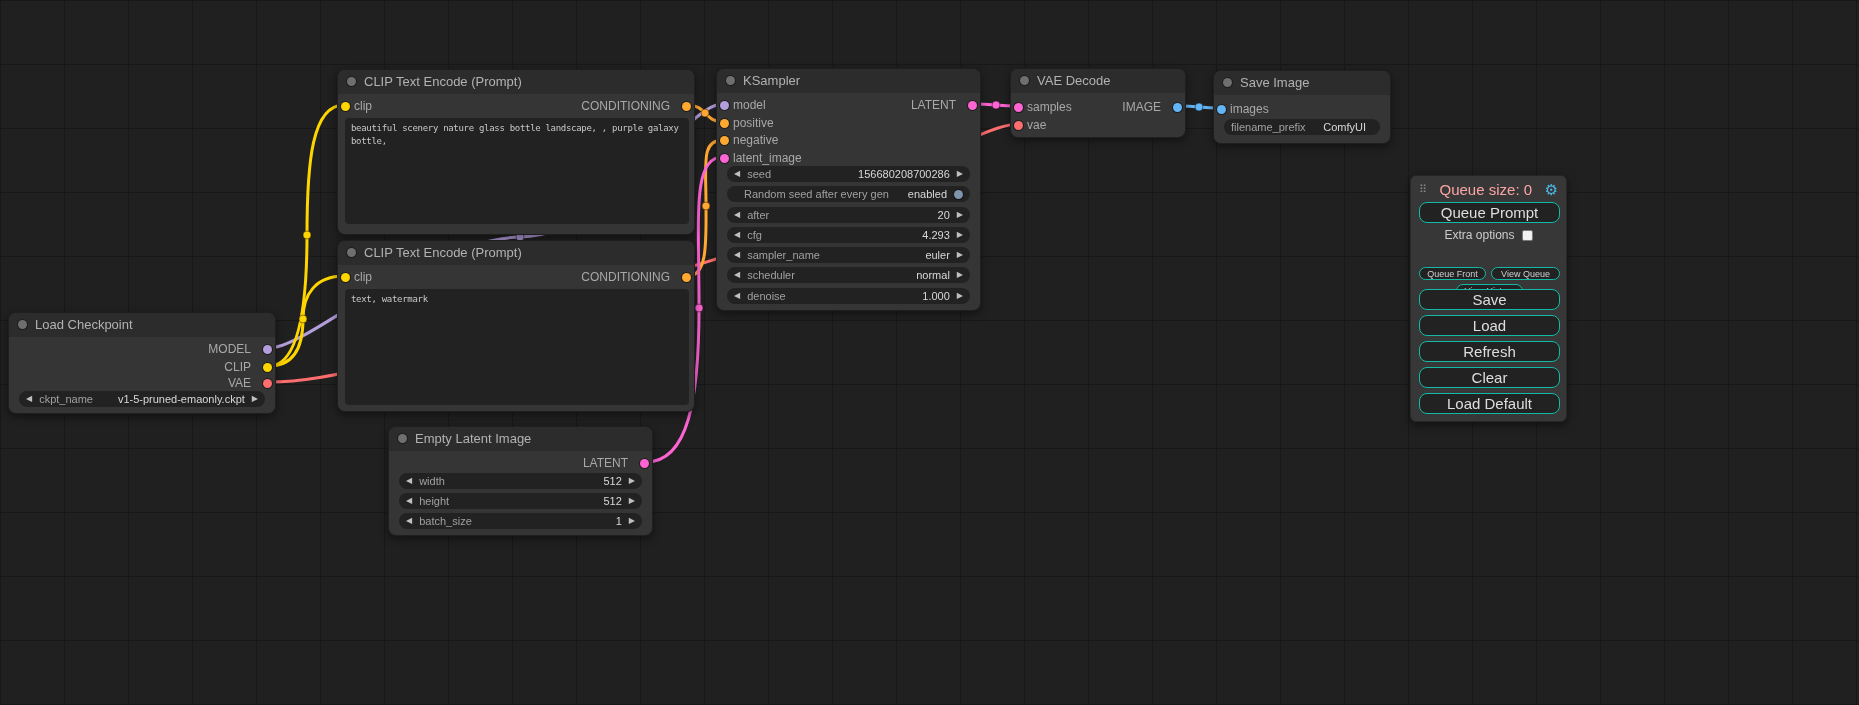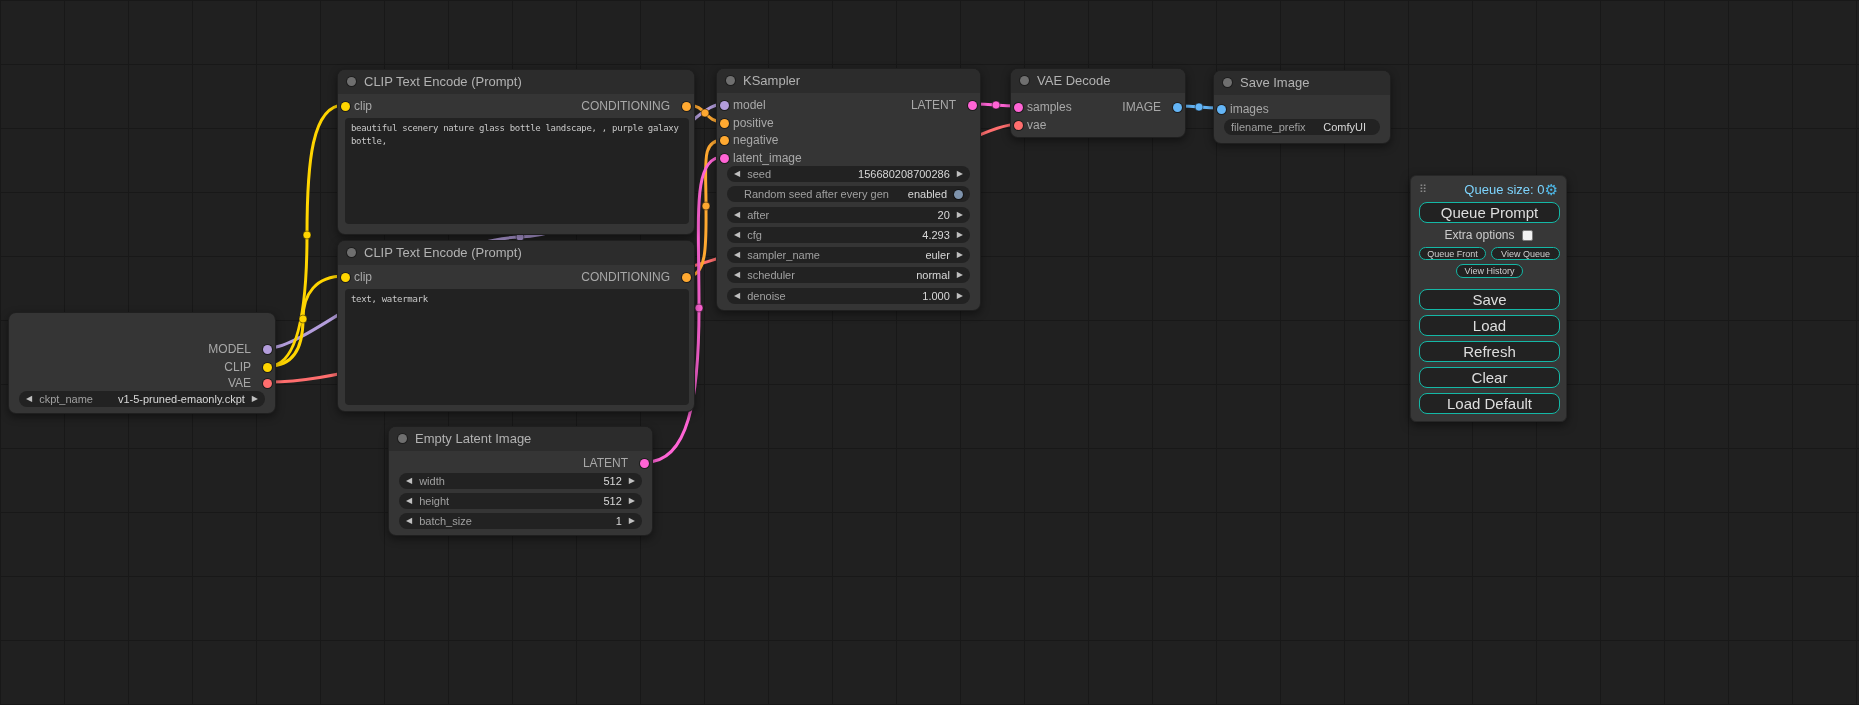--- a/index.html
+++ b/index.html
@@ -44,27 +44,27 @@
         box-shadow:0 0 0 1px rgba(0,0,0,.4);}
   .widget.toggle .wname{margin-left:10px;}
 
   .ptext{position:absolute;background:#222;border-radius:4px;color:#c9c9c9;
         font-family:"DejaVu Sans Mono",monospace;font-size:9px;letter-spacing:-0.3px;line-height:13px;
         padding:4px 6px;box-sizing:border-box;white-space:pre-wrap;overflow:hidden;}
 
   .panel{position:absolute;z-index:3;background:#373737;border:1px solid #272727;border-radius:6px;
         box-sizing:border-box;box-shadow:0 3px 10px rgba(0,0,0,.5);}
   .phead{position:absolute;left:8px;right:8px;top:5px;height:16px;display:flex;align-items:center;}
-  .ptitle{flex:1;text-align:right;color:#7dd3fc;font-size:13px;}
+  .ptitle{flex:1;text-align:center;color:#fca5a5;font-size:15px;}
   .drag-ic{color:#8a8a8a;font-size:11px;line-height:11px;}
   .gear-ic{color:#4db8e8;font-size:15px;line-height:15px;cursor:pointer;}
   .btn{position:absolute;background:#222;border:1px solid #14b8a6;border-radius:8px;color:#dedede;
         display:flex;align-items:center;justify-content:center;box-sizing:border-box;cursor:pointer;}
   .btn.big{font-size:15px;}
-  .btn.small{font-size:9px;color:#cfcfcf;border-radius:7px;}
+  .btn.small{font-size:9px;color:#cfcfcf;border-radius:7px;margin-top:20px;}
   .extra-row{position:absolute;left:0;right:0;display:flex;align-items:center;justify-content:center;
         color:#cccccc;font-size:12px;}
   .chk{width:11px;height:11px;background:#f2f2f2;border:1px solid #7a7a7a;border-radius:2px;
         margin-left:7px;box-sizing:border-box;cursor:pointer;}
 </style>
 </head>
 <body>
 
 <div id="canvas">
 
@@ -82,20 +82,24 @@
     <circle cx="303" cy="319" r="4" fill="#FFD500"></circle>
     <circle cx="520" cy="237" r="4" fill="#B39DDB"></circle>
     <circle cx="705" cy="113" r="4" fill="#FFA931"></circle>
     <circle cx="706" cy="206" r="4" fill="#FFA931"></circle>
     <circle cx="699" cy="308" r="4" fill="#FF64D5"></circle>
     <circle cx="996" cy="105" r="4" fill="#FF64D5"></circle>
     <circle cx="1199" cy="107" r="4" fill="#64B5F6"></circle>
   </svg>
 
   <div class="node" style="left:8px;top:312px;width:268px;height:102px;">
+    <div class="ntitle">
+      <span class="tdot"></span>
+      <span>Load Checkpoint</span>
+    </div>
     <div class="srow" style="top:28px;">
       <span class="outlabel">MODEL</span>
       <span class="sdot out c-model"></span>
     </div>
     <div class="srow" style="top:46px;">
       <span class="outlabel">CLIP</span>
       <span class="sdot out c-clip"></span>
     </div>
     <div class="srow" style="top:62px;">
       <span class="outlabel">VAE</span>

